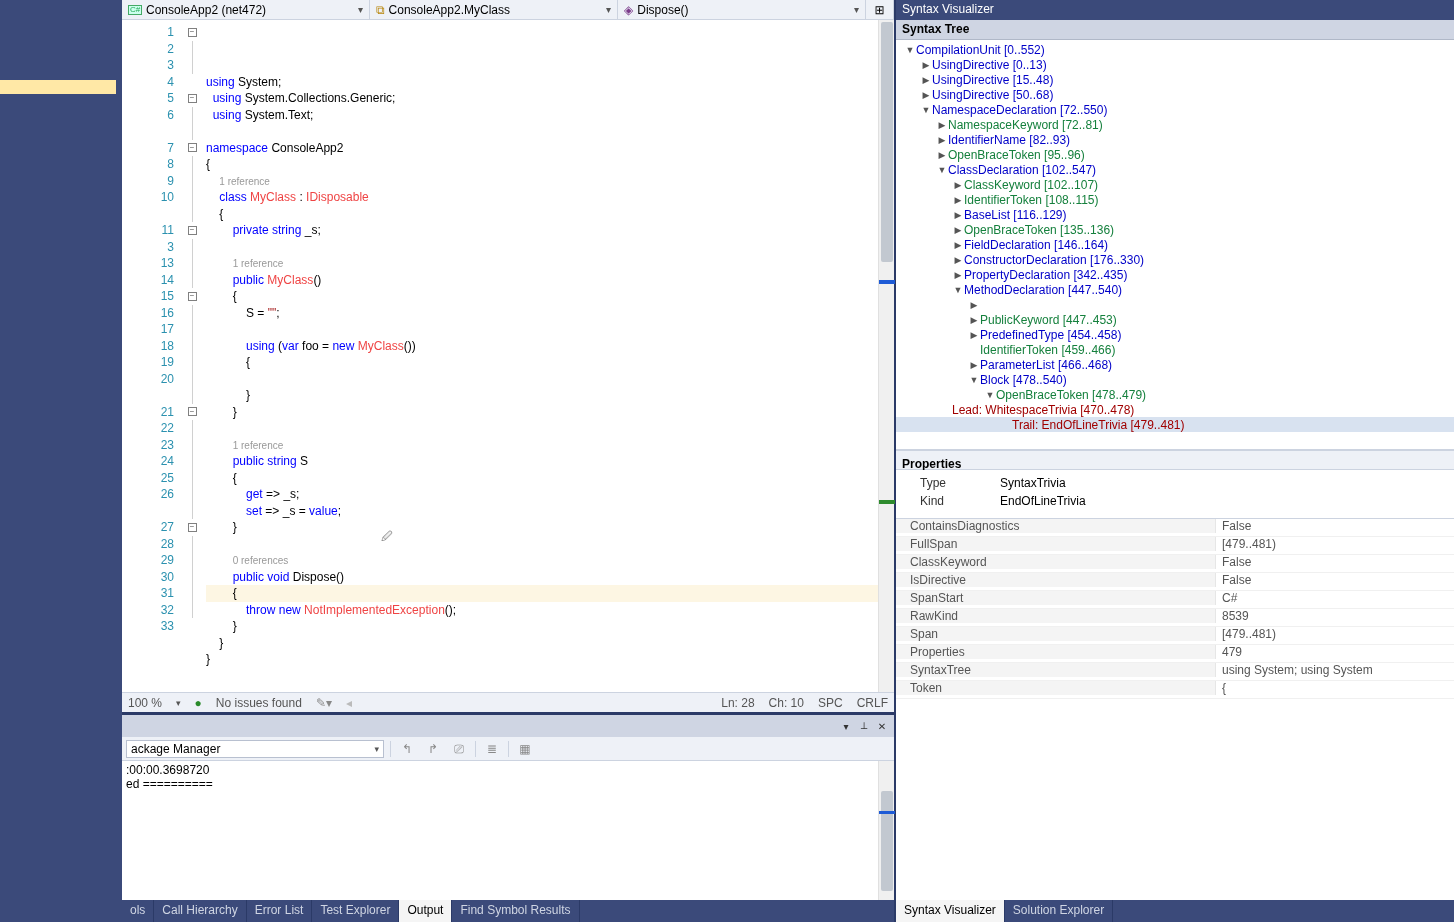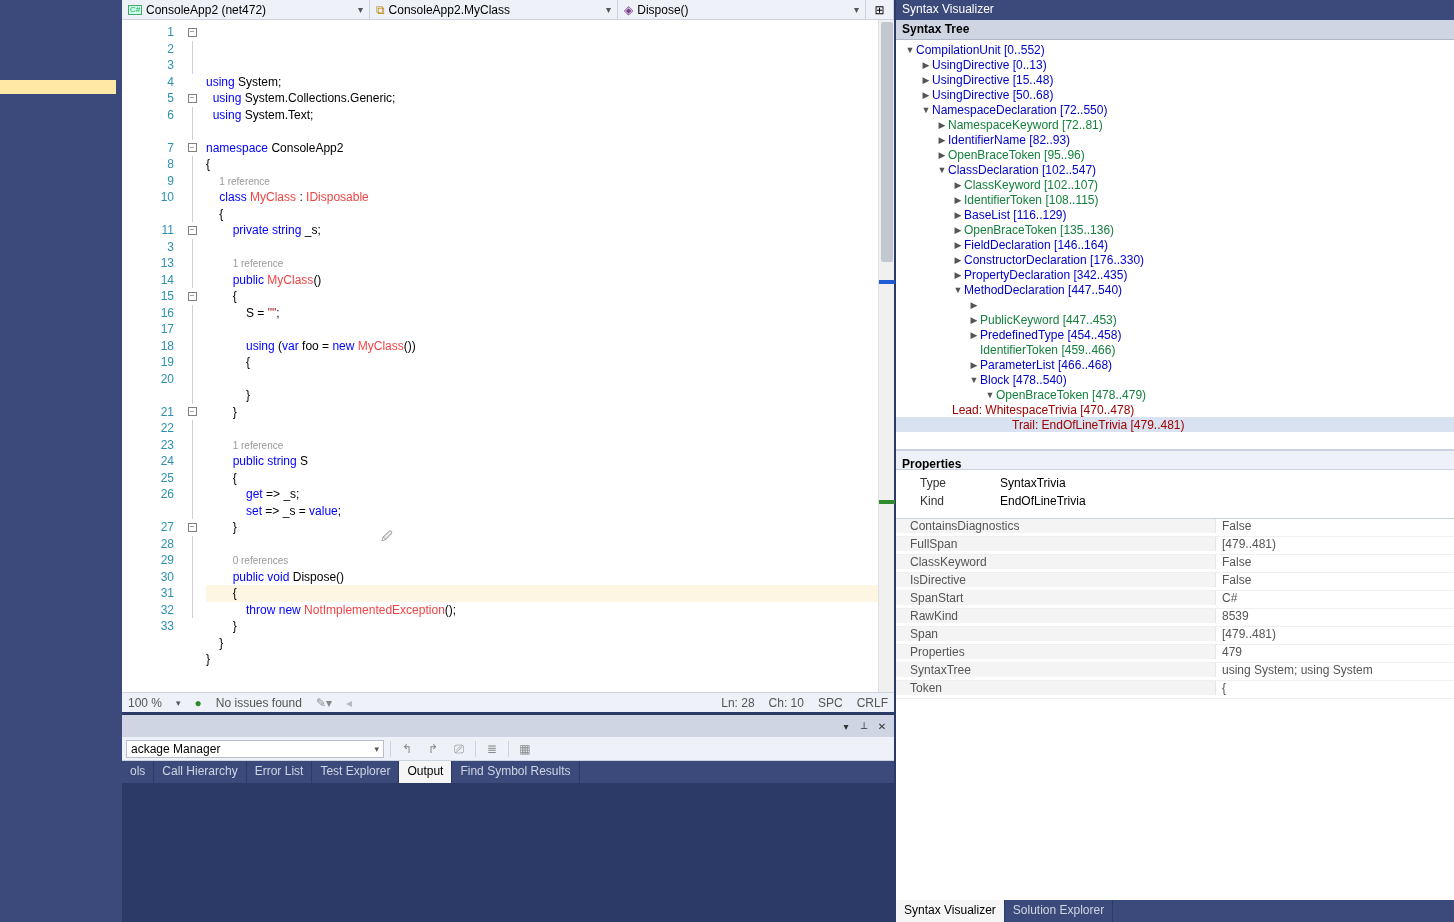--- a/index.html
+++ b/index.html
@@ -305,20 +305,28 @@
         </div>
         <div class="sep"></div>
         <div class="tbtn">↰</div>
         <div class="tbtn">↱</div>
         <div class="tbtn">⎚</div>
         <div class="sep"></div>
         <div class="tbtn">≣</div>
         <div class="sep"></div>
         <div class="tbtn">▦</div>
       </div>
+      <div class="output-body">
+        <div>:00:00.3698720</div>
+        <div>ed ==========</div>
+        <div class="vscroll2">
+          <div class="thumb"></div>
+          <div class="mark blue"></div>
+        </div>
+      </div>
       <div class="bottom-tabs" id="bottom-tabs">
           <div class="tab">ols</div>
           <div class="tab">Call Hierarchy</div>
           <div class="tab">Error List</div>
           <div class="tab">Test Explorer</div>
           <div class="tab active">Output</div>
           <div class="tab">Find Symbol Results</div>
         </div>
     </div>
   </div>

